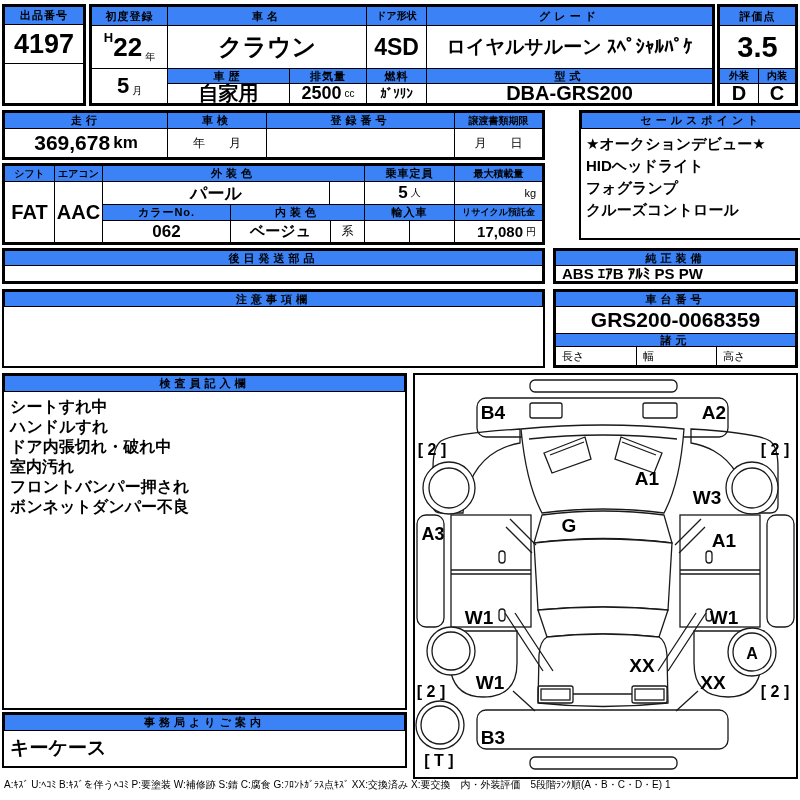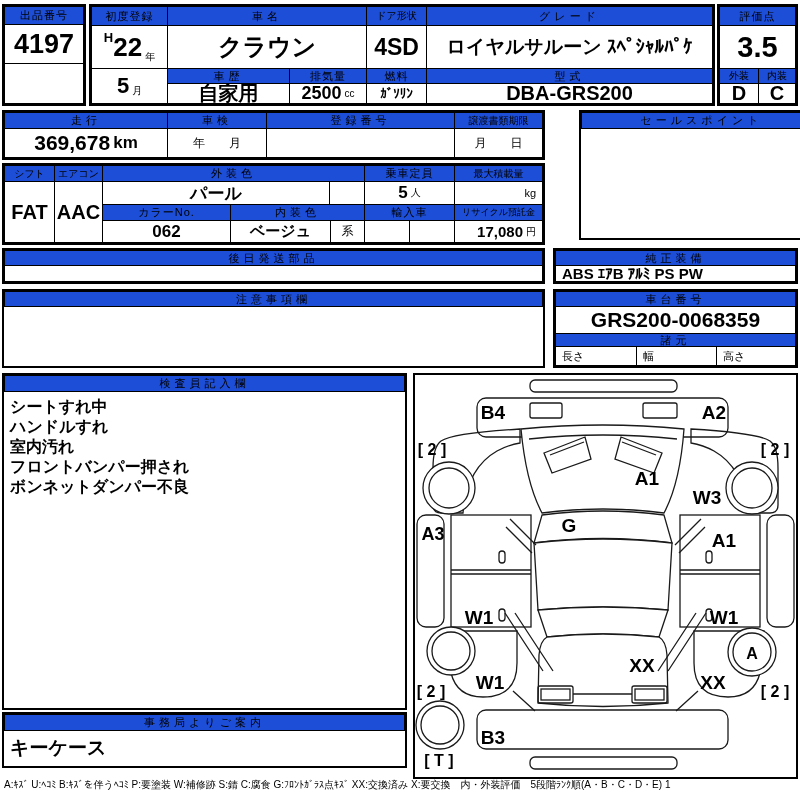--- a/index.html
+++ b/index.html
@@ -3,21 +3,21 @@
 <meta charset="utf-8">
 <style>
   html,body{margin:0;padding:0;}
   .sheet{
     position:relative;width:800px;height:800px;background:#fff;
     font-family:"Liberation Sans","DejaVu Sans",sans-serif;color:#000;
     overflow:hidden;
   }
   .box{position:absolute;border:2px solid #000;background:#fff;box-sizing:border-box;}
   .cell{position:absolute;box-sizing:border-box;border:1px solid #000;display:flex;align-items:center;justify-content:center;overflow:hidden;white-space:nowrap;}
-  .hdr{background:#1d4ed8;font-size:11px;letter-spacing:4px;font-weight:normal;}
+  .hdr{background:#3b82f6;font-size:11px;letter-spacing:4px;font-weight:bold;}
   .hdr.tight{letter-spacing:1px;}
   .hdr.xtight{letter-spacing:0;font-size:10px;}
   .val{font-weight:bold;}
   .left{justify-content:flex-start;padding-left:6px;}
   .right{justify-content:flex-end;padding-right:6px;}
   .unit{font-size:10px;font-weight:normal;margin-left:3px;}
   .noteline{font-size:16px;font-weight:bold;line-height:20px;white-space:nowrap;}
   .salesline{font-size:15px;font-weight:bold;line-height:22px;white-space:nowrap;}
   svg text{font-family:"Liberation Sans","DejaVu Sans",sans-serif;font-weight:bold;}
   .legend{position:absolute;left:4px;top:778px;width:792px;font-size:10px;white-space:nowrap;}
@@ -85,20 +85,26 @@
     <div class="cell hdr" style="left:163px;top:0;width:100px;height:17px;">車検</div>
     <div class="cell" style="left:163px;top:16px;width:100px;height:30px;font-size:12px;">年　　月</div>
     <div class="cell hdr" style="left:262px;top:0;width:189px;height:17px;">登録番号</div>
     <div class="cell" style="left:262px;top:16px;width:189px;height:30px;"></div>
     <div class="cell hdr xtight" style="left:450px;top:0;width:89px;height:17px;">譲渡書類期限</div>
     <div class="cell" style="left:450px;top:16px;width:89px;height:30px;font-size:12px;">月　　日</div>
   </div>
 
   <div class="box" style="left:553px;top:110px;width:245px;height:130px;margin-left:26px;">
     <div class="cell hdr" style="left:0;top:0;width:241px;height:17px;">セールスポイント</div>
+    <div style="position:absolute;left:5px;top:21px;">
+      <div class="salesline">★オークションデビュー★</div>
+      <div class="salesline">HIDヘッドライト</div>
+      <div class="salesline">フォグランプ</div>
+      <div class="salesline">クルーズコントロール</div>
+    </div>
   </div>
 
   <div class="box" style="left:2px;top:163px;width:543px;height:82px;">
     <div class="cell hdr xtight" style="left:0;top:0;width:51px;height:17px;">シフト</div>
     <div class="cell hdr xtight" style="left:50px;top:0;width:49px;height:17px;">エアコン</div>
     <div class="cell val" style="left:0;top:16px;width:51px;height:62px;font-size:20px;">FAT</div>
     <div class="cell val" style="left:50px;top:16px;width:49px;height:62px;font-size:20px;">AAC</div>
 
     <div class="cell hdr" style="left:98px;top:0;width:263px;height:17px;">外装色</div>
     <div class="cell val" style="left:98px;top:16px;width:228px;height:24px;font-size:17px;">パール</div>
@@ -148,20 +154,21 @@
     <div class="cell left" style="left:0;top:55px;width:82px;height:20px;font-size:11px;">長さ</div>
     <div class="cell left" style="left:81px;top:55px;width:81px;height:20px;font-size:11px;">幅</div>
     <div class="cell left" style="left:161px;top:55px;width:80px;height:20px;font-size:11px;">高さ</div>
   </div>
 
   <div class="box" style="left:2px;top:373px;width:405px;height:337px;">
     <div class="cell hdr" style="left:0;top:0;width:401px;height:17px;">検査員記入欄</div>
     <div style="position:absolute;left:6px;top:22px;">
       <div class="noteline">シートすれ中</div>
       <div class="noteline">ハンドルすれ</div>
+      <div class="noteline">ドア内張切れ・破れ中</div>
       <div class="noteline">室内汚れ</div>
       <div class="noteline">フロントバンパー押され</div>
       <div class="noteline">ボンネットダンパー不良</div>
     </div>
   </div>
 
   <div class="box" style="left:2px;top:712px;width:405px;height:56px;">
     <div class="cell hdr" style="left:0;top:0;width:401px;height:17px;">事務局よりご案内</div>
     <div class="cell val left" style="left:0;top:16px;width:401px;height:36px;font-size:19px;border:none;justify-content:flex-start;">キーケース</div>
   </div>

